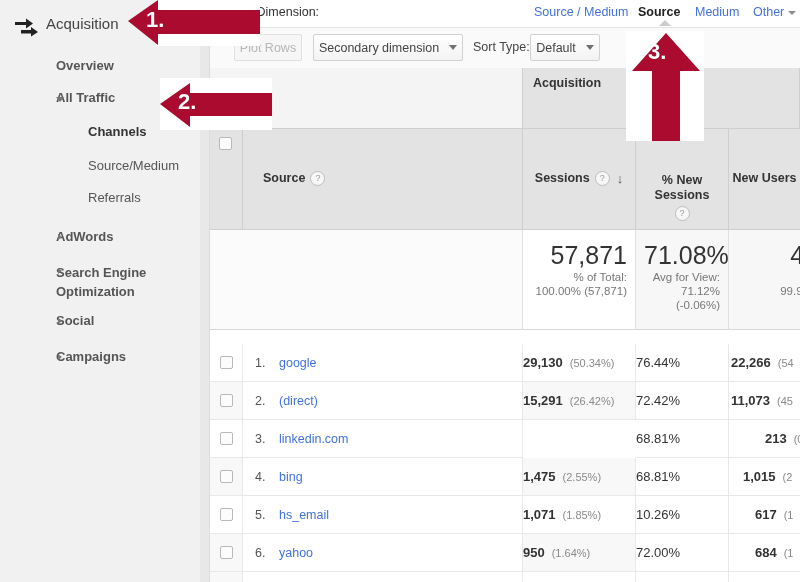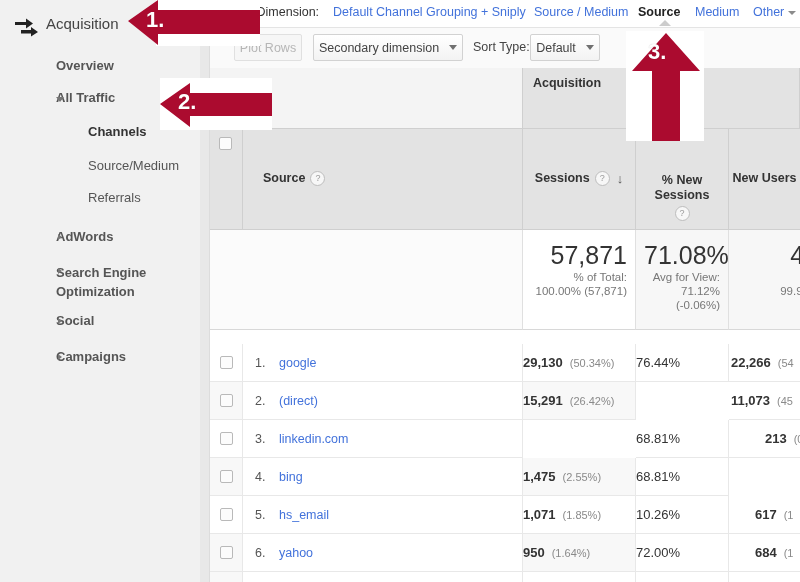--- a/index.html
+++ b/index.html
@@ -402,21 +402,20 @@
     <span>Campaigns</span>
   </div>
 </div>
 
 <div id="nav-scroll-strip"></div>
 
 <div id="main">
 
   <div id="primary-dim-row">
     <span class="pd-label">Primary Dimension:</span>
-    <a class="pd-link" style="left:123px;">Default Channel Grouping + Sniply</a>
     <a class="pd-link" style="left:324px;">Source / Medium</a>
     <a class="pd-link active" style="left:428px;">Source</a>
     <span class="pd-caret-up" style="left:449px;"></span>
     <a class="pd-link" style="left:485px;">Medium</a>
     <a class="pd-link" style="left:543px;">Other</a>
     <span class="pd-dd-caret" style="left:578px;"></span>
   </div>
 
   <div id="toolbar">
     <div class="tb-btn disabled" style="left:24px; width:68px;">
@@ -521,20 +520,23 @@
           <span class="chkbox"></span>
         </div>
       <div class="cell white" style="left:33px; width:280px;">
         <span class="rank">2.</span>
         <a class="src-link">(direct)</a>
       </div>
       <div class="cell grey num" style="left:313px; width:113px;">
         <span class="val-main">15,291</span>
         <span class="val-pct">(26.42%)</span>
       </div>
+      <div class="cell white num" style="left:426px; width:93px;">
+        <span class="val-plain">72.42%</span>
+      </div>
       <div class="cell white num clip" style="left:519px; width:71px; border-right:none; padding-right:0; justify-content:flex-start;">
         <span class="val-main" style="margin-left:2px;">11,073</span>
         <span class="val-pct">(45</span>
       </div>
     </div>
 
     <div class="drow" style="top:352px;">
       <div class="cell white cell-chk" style="left:0;">
           <span class="chkbox"></span>
         </div>
@@ -559,20 +561,24 @@
         <span class="rank">4.</span>
         <a class="src-link">bing</a>
       </div>
       <div class="cell grey num" style="left:313px; width:113px;">
         <span class="val-main">1,475</span>
         <span class="val-pct">(2.55%)</span>
       </div>
       <div class="cell white num" style="left:426px; width:93px;">
         <span class="val-plain">68.81%</span>
       </div>
+      <div class="cell white num clip" style="left:519px; width:71px; border-right:none; padding-right:0; justify-content:flex-start;">
+        <span class="val-main" style="margin-left:14px;">1,015</span>
+        <span class="val-pct">(2</span>
+      </div>
     </div>
 
     <div class="drow" style="top:428px;">
       <div class="cell white cell-chk" style="left:0;">
           <span class="chkbox"></span>
         </div>
       <div class="cell white" style="left:33px; width:280px;">
         <span class="rank">5.</span>
         <a class="src-link">hs_email</a>
       </div>

